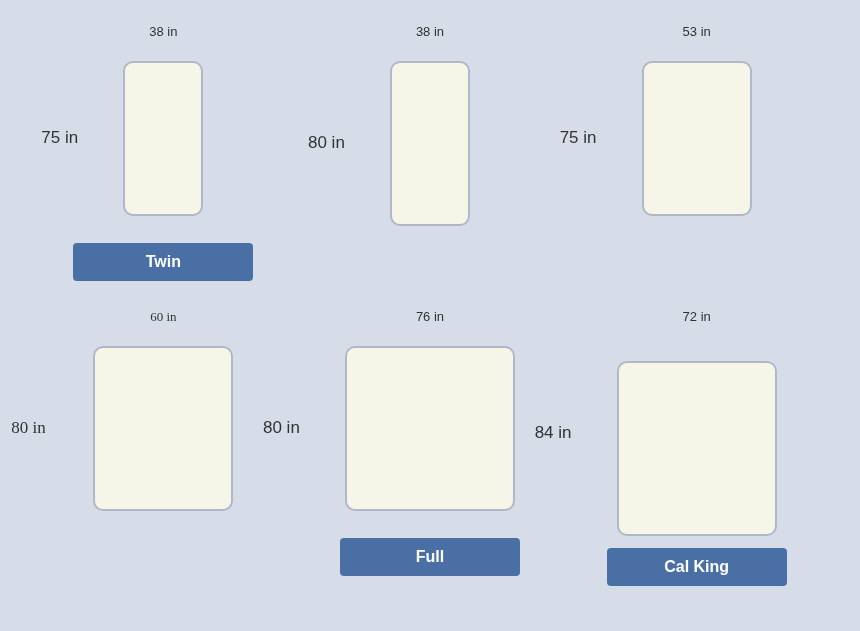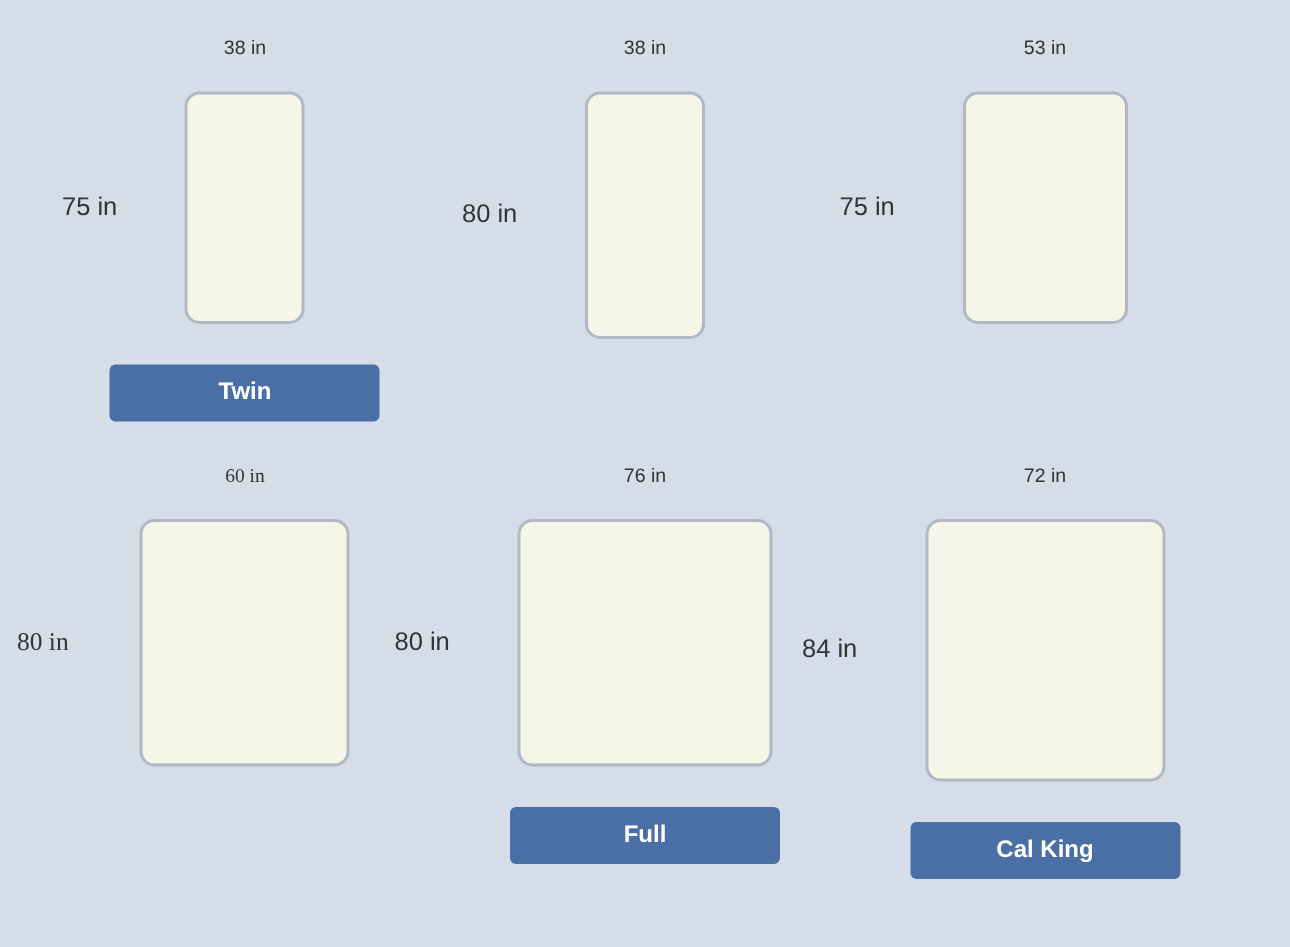--- a/index.html
+++ b/index.html
@@ -109,20 +109,20 @@
     </div>
     <div class="mattress-item">
       <div class="mattress-visual" style="width: 230px; height: 195px; text-decoration: underline;">
         <span class="width-label">76 in</span>
         <span class="height-label">80 in</span>
         <div class="mattress-rect" style="width: 170px; height: 165px;"></div>
       </div>
       <div class="name-badge">Full</div>
     </div>
     <div class="mattress-item">
-      <div class="mattress-visual" style="width: 220px; height: 205px;">
+      <div class="mattress-visual" style="width: 220px; height: 205px; align-items: flex-end;">
         <span class="width-label">72 in</span>
         <span class="height-label">84 in</span>
         <div class="mattress-rect" style="width: 160px; height: 175px;"></div>
       </div>
       <div class="name-badge">Cal King</div>
     </div>
   </div>
 
 </body></html>

